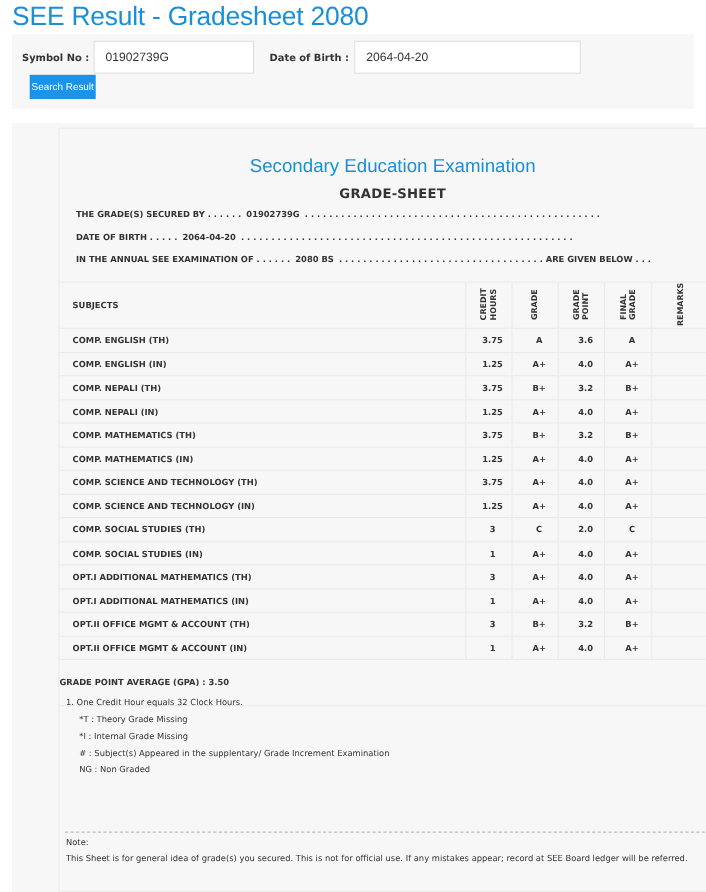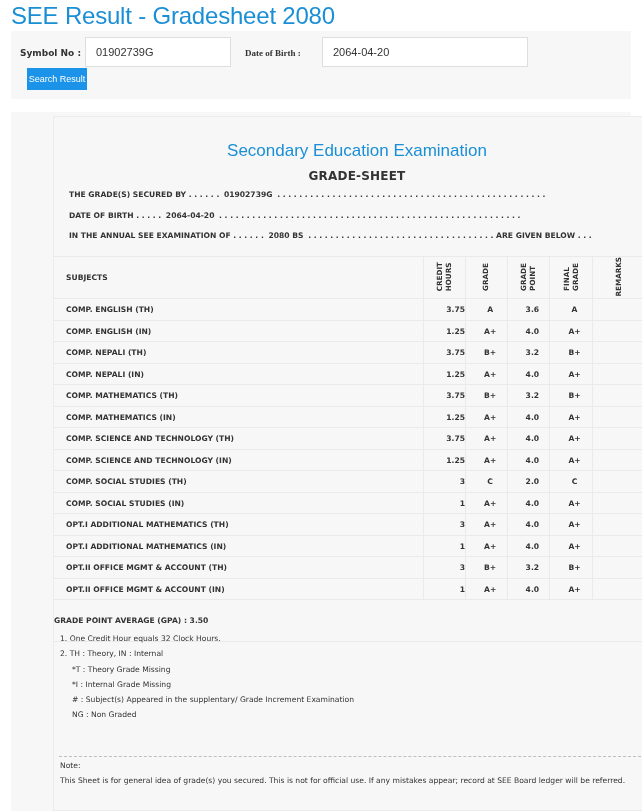--- a/index.html
+++ b/index.html
@@ -61,21 +61,21 @@
     border-collapse: collapse;
     font-size: 7.6px; font-family: "DejaVu Sans", sans-serif; font-weight: bold;
   }
   table.grades td, table.grades th {
     border-top: 1px solid #eaeaea;
     padding: 0; height: 21.5px; color: #333; font-weight: bold;
   }
   table.grades th { height: 33px; font-weight: bold; }
   table.grades .c-sub { width: 380px; padding-left: 12px; text-align: left; }
   table.grades .c-num { width: 43px; border-left: 1px solid #eaeaea; }
-  table.grades td.c-num { padding-left: 7px; text-align: right; }
+  table.grades td.c-num { padding-left: 7px; text-align: center; }
   table.grades td.c-ctr { text-align: center; }
   table.grades .c-rem { width: 56px; border-left: 1px solid #eaeaea; }
   table.grades .c-pad { width: 14px; border-left: none; }
   .vhead {
     display: inline-block; writing-mode: vertical-rl; transform: rotate(180deg);
     font-size: 7.2px; font-weight: bold; line-height: 8.5px; text-align: left;
     white-space: pre-line;
   }
   table.grades td.gpa-cell {
     height: 42px; text-align: left; padding-right: 8px;
@@ -100,21 +100,21 @@
 </head>
 <body>
 
 <h1 class="page-title" style="margin:0;">SEE Result - Gradesheet 2080</h1>
 
 <div class="panel-bg" style="width:620px;"></div>
 
 <label class="form-label" style="left:20px; top:48px;">Symbol No :</label>
 <input class="form-input" style="left: 85px; top: 37px; width: 146px;" value="01902739G">
 
-<label class="form-label" style="left:245px; top:48px;font-family:Liberation Serif, serif;">Date of Birth :</label>
+<label class="form-label" style="left:245px; top:48px;">Date of Birth :</label>
 <input class="form-input" style="left: 322px; top: 37px; width: 206px;" value="2064-04-20">
 
 <button class="search-btn">Search Result</button>
 
 <div class="outer-box"></div>
 
 <div class="sheet">
   <div class="exam-title">Secondary Education Examination</div>
   <div class="sheet-sub">GRADE-SHEET</div>
 
@@ -285,21 +285,20 @@
         </td>
       </tr>
       <tr class="gap">
           <td colspan="7"></td>
         </tr>
     </tbody>
   </table>
 
   <div class="notes">
     <div>1. One Credit Hour equals 32 Clock Hours.</div>
-    <div>2. TH : Theory, IN : Internal</div>
     <div class="indent">*T : Theory Grade Missing</div>
     <div class="indent">*I : Internal Grade Missing</div>
     <div class="indent"># : Subject(s) Appeared in the supplentary/ Grade Increment Examination</div>
     <div class="indent">NG : Non Graded</div>
   </div>
 
   <div class="divider"></div>
 
   <div class="disclaimer">
     <div>Note:</div>

